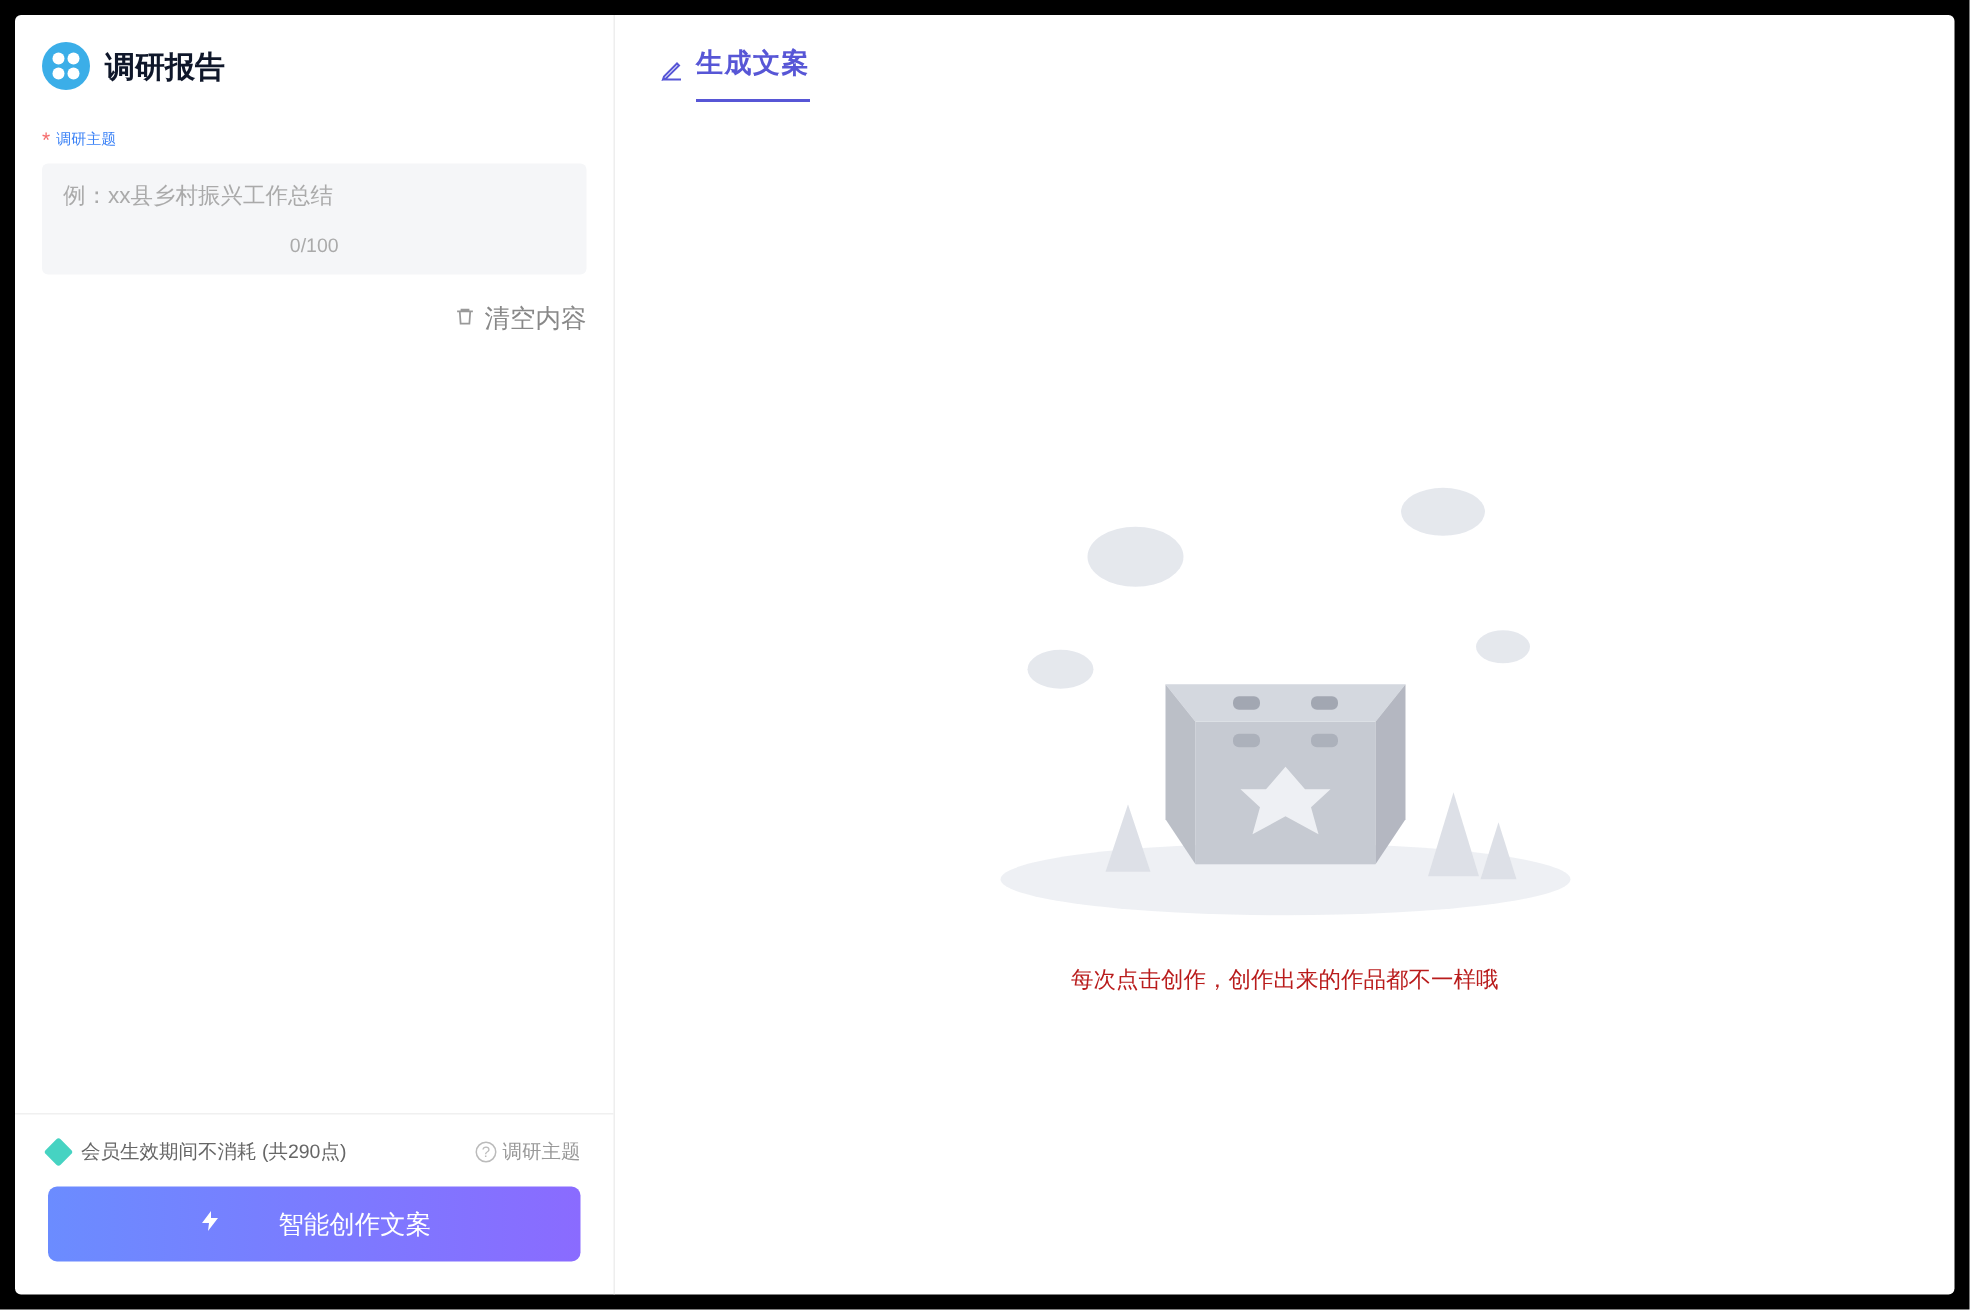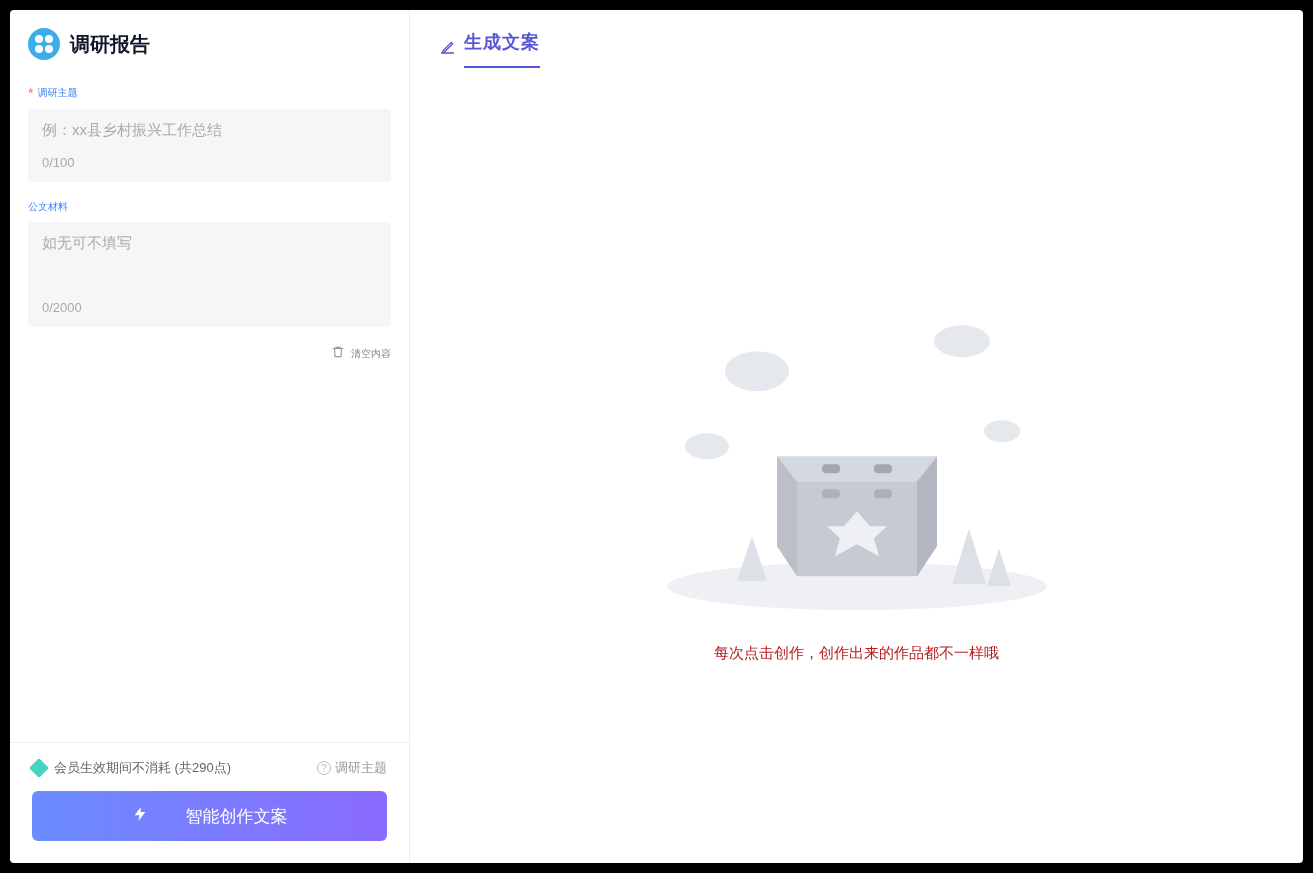--- a/index.html
+++ b/index.html
@@ -16,23 +16,23 @@
     .form-area { flex: 1; padding: 15px 18px; overflow: auto; }
     .field { margin-bottom: 18px; }
     .label-row { display: flex; align-items: center; margin-bottom: 8px; }
     .req { color: #f56c6c; margin-right: 4px; font-size: 14px; }
     .label-text { font-size: 10px; color: #3b82f6; }
     .textarea-wrap { background: #f5f6f8; border-radius: 4px; padding: 12px 14px; }
     .textarea { width: 100%; border: none; background: transparent; outline: none; resize: none; font-size: 15px; color: #c2410c; font-family: inherit; }
     .textarea::placeholder { color: #aaa; }
     .ta-small { height: 24px; }
     .ta-large { height: 56px; }
-    .counter { text-align: left; font-size: 13px; color: #aaa; margin-top: 6px; }
+    .counter { text-align: center; font-size: 13px; color: #aaa; margin-top: 6px; }
     .clear-row { text-align: right; margin-top: 10px; }
-    .clear-link { display: inline-flex; align-items: center; color: #888; font-size: 10px; cursor: pointer; }
+    .clear-link { display: inline-flex; align-items: center; color: #888; font-size: 17px; cursor: pointer; }
     .trash-icon { margin-right: 6px; font-size: 13px; }
 
     .footer { border-top: 1px solid #f0f0f0; padding: 16px 22px 22px 22px; }
     .footer-info { display: flex; align-items: center; justify-content: space-between; margin-bottom: 14px; font-size: 13px; color: #666; gap: 32px; }
     .info-left { display: flex; align-items: center; }
     .diamond-icon { width: 14px; height: 14px; background: #46d3c2; transform: rotate(45deg); margin-right: 8px; border-radius: 2px; }
     .disclaimer { display: inline-flex; align-items: center; color: #999; cursor: pointer; }
     .qmark-icon { width: 14px; height: 14px; border: 1px solid #bbb; border-radius: 50%; display:inline-flex; align-items:center; justify-content:center; font-size:10px; color:#bbb; margin-right:4px; }
     .generate-btn { width: 100%; height: 50px; border: none; border-radius: 6px; background: linear-gradient(90deg, #6b8cff 0%, #8a6bff 100%); color: #fff; font-size: 17px; font-weight: 500; cursor: pointer; display:flex; align-items:center; justify-content:center;gap:28px; }
     .bolt-icon { margin-right: 10px; }
@@ -67,29 +67,20 @@
         <div class="label-row">
           <span class="req">*</span>
           <span class="label-text">调研主题</span>
         </div>
         <div class="textarea-wrap">
           <textarea class="textarea ta-small" placeholder="例：xx县乡村振兴工作总结" style=""></textarea>
           <div class="counter">0/100</div>
         </div>
       </div>
 
-      <div class="field">
-        <div class="label-row">
-          <span class="label-text">公文材料</span>
-        </div>
-        <div class="textarea-wrap">
-          <textarea class="textarea ta-large" placeholder="如无可不填写" style=""></textarea>
-          <div class="counter">0/2000</div>
-        </div>
-      </div>
 
       <div class="clear-row">
         <span class="clear-link">
           <span class="trash-icon">
             <svg width="14" height="14" viewBox="0 0 24 24" fill="none" stroke="#999" stroke-width="2">
                 <path d="M3 6h18M8 6V4h8v2M6 6l1 14h10l1-14"></path>
               </svg>
           </span>
           <span>清空内容</span>
         </span>

